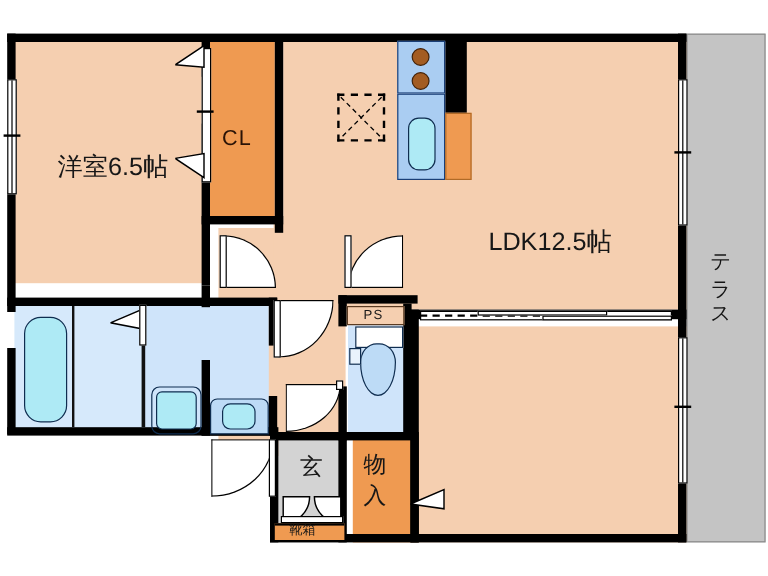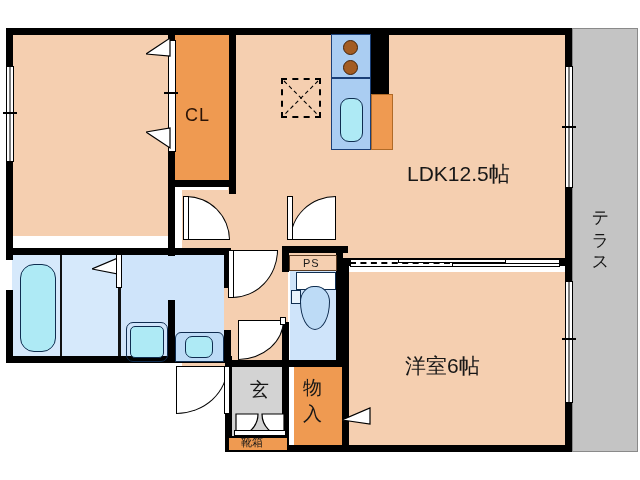--- a/index.html
+++ b/index.html
@@ -110,21 +110,21 @@
   }
 
   
   .lbl {
     color: #171717;
     white-space: nowrap;
     line-height: 1;
     font-weight: 500;
   }
   .lbl-room   { font-size: 21px; letter-spacing: 0px; }
-  .lbl-ldk    { font-size: 21px; }
+  .lbl-ldk    { font-size: 21px; margin-top: 28px; }
   .lbl-cl     { font-size: 18px; color: #2a1306; letter-spacing: 1px;}
   .lbl-ps     { font-size: 11px; color: #1a1a1a; letter-spacing: 1px;}
   .lbl-kanji  { font-size: 19px; }
   .lbl-small  { font-size: 11px; }
   .lbl-terr {
     font-size: 17px;
     writing-mode: vertical-rl;
     text-orientation: upright;
     letter-spacing: 3px;
     color: #141414;
@@ -313,17 +313,17 @@
     <path d="M2,2 L2,24 A22,22 0 0 0 24,2 Z" fill="#ffffff" stroke="#000" stroke-width="1.2"></path>
     <path d="M50,2 L50,24 A22,22 0 0 1 28,2 Z" fill="#ffffff" stroke="#000" stroke-width="1.2"></path>
   </svg>
   <div class="abs genkan-step" style="left:234px; top:430px; width:52px; height:6px;"></div>
   <div class="abs shoebox" style="left:229px; top:436px; width:58px; height:14px;"></div>
   <div class="abs lbl lbl-small" style="left:241px; top:437px;">靴箱</div>
 
   <div class="abs lbl lbl-kanji" style="left:303px; top:378px;">物</div>
   <div class="abs lbl lbl-kanji" style="left:303px; top:404px;">入</div>
 
+  <div class="abs lbl lbl-room" style="left:48px; top:129px;">洋室6.5帖</div>
   <div class="abs lbl lbl-cl" style="left:185px; top:106px;">CL</div>
   <div class="abs lbl lbl-ldk" style="left:407px; top:163px;">LDK12.5帖</div>
-  <div class="abs lbl lbl-room" style="left:405px; top:355px;">洋室6帖</div>
 
 </div>
 
 </body></html>

